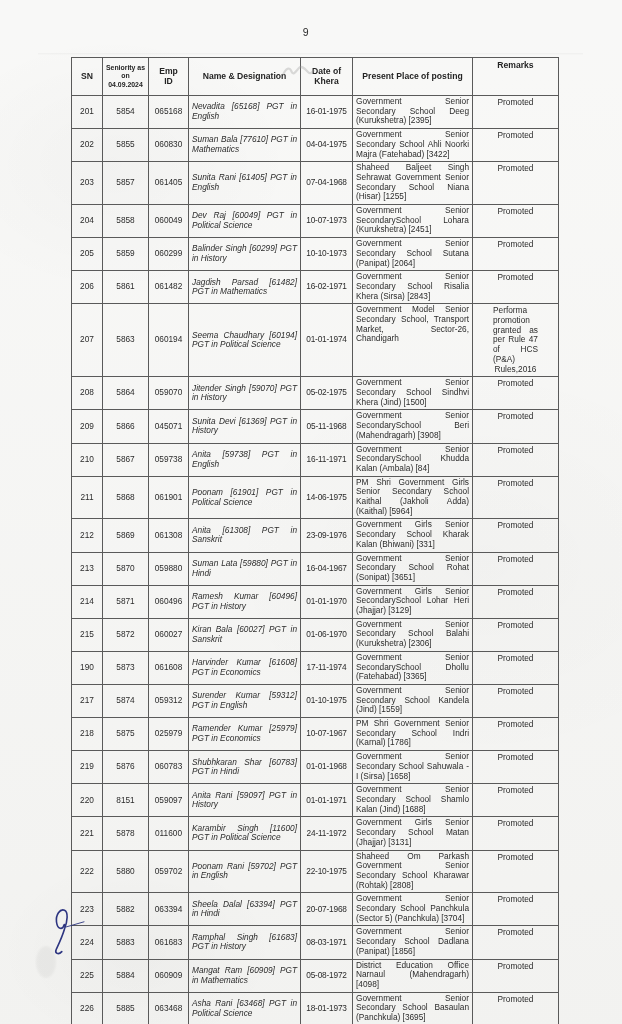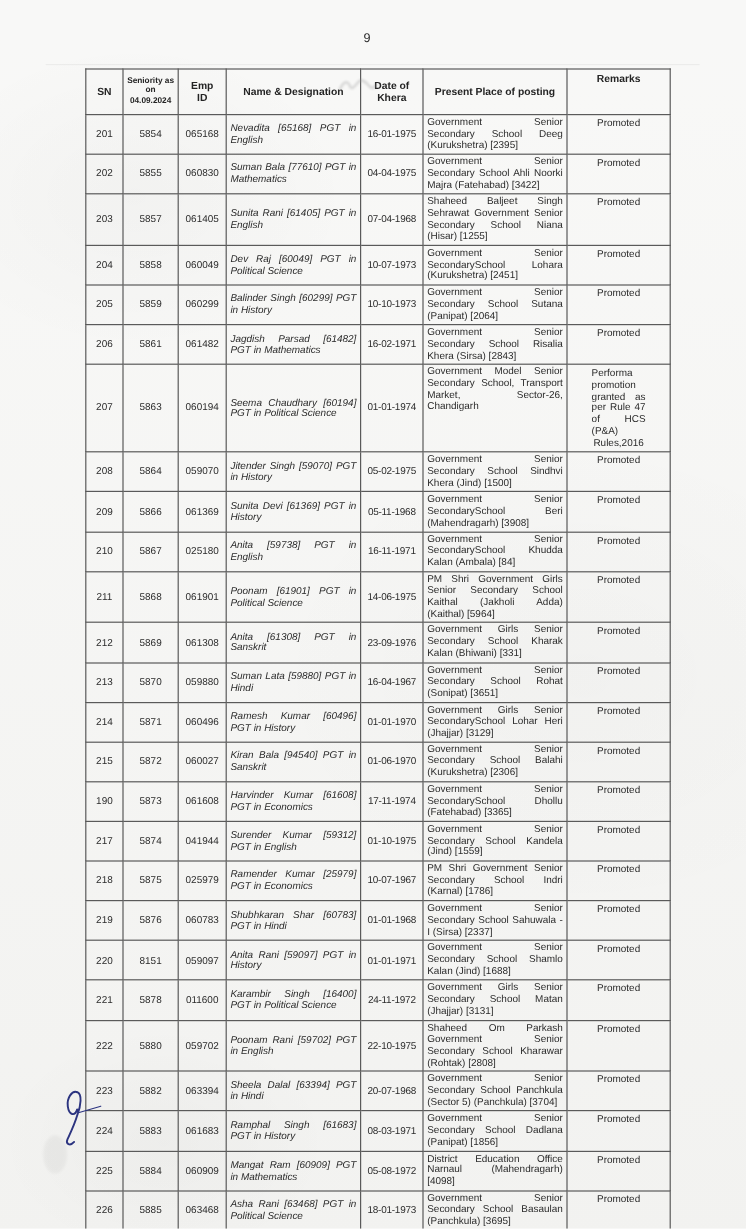--- a/index.html
+++ b/index.html
@@ -146,30 +146,30 @@
       <td class="c-sen">5864</td>
       <td class="c-emp">059070</td>
       <td class="c-name">Jitender Singh [59070] PGT in History</td>
       <td class="c-dob">05-02-1975</td>
       <td class="c-post">Government Senior Secondary School Sindhvi Khera (Jind) [1500]</td>
       <td class="c-rem">Promoted</td>
     </tr>
         <tr>
       <td class="c-sn">209</td>
       <td class="c-sen">5866</td>
-      <td class="c-emp">061369</td>
+      <td class="c-emp">045071</td>
       <td class="c-name">Sunita Devi [61369] PGT in History</td>
       <td class="c-dob">05-11-1968</td>
       <td class="c-post">Government Senior SecondarySchool Beri (Mahendragarh) [3908]</td>
       <td class="c-rem">Promoted</td>
     </tr>
         <tr>
       <td class="c-sn">210</td>
       <td class="c-sen">5867</td>
-      <td class="c-emp">025180</td>
+      <td class="c-emp">059738</td>
       <td class="c-name">Anita [59738] PGT in English</td>
       <td class="c-dob">16-11-1971</td>
       <td class="c-post">Government Senior SecondarySchool Khudda Kalan (Ambala) [84]</td>
       <td class="c-rem">Promoted</td>
     </tr>
         <tr>
       <td class="c-sn">211</td>
       <td class="c-sen">5868</td>
       <td class="c-emp">061901</td>
       <td class="c-name">Poonam [61901] PGT in Political Science</td>
@@ -201,75 +201,75 @@
       <td class="c-emp">060496</td>
       <td class="c-name">Ramesh Kumar [60496] PGT in History</td>
       <td class="c-dob">01-01-1970</td>
       <td class="c-post">Government Girls Senior SecondarySchool Lohar Heri (Jhajjar) [3129]</td>
       <td class="c-rem">Promoted</td>
     </tr>
         <tr>
       <td class="c-sn">215</td>
       <td class="c-sen">5872</td>
       <td class="c-emp">060027</td>
-      <td class="c-name">Kiran Bala [94540] PGT in Sanskrit</td>
+      <td class="c-name">Kiran Bala [60027] PGT in Sanskrit</td>
       <td class="c-dob">01-06-1970</td>
       <td class="c-post">Government Senior Secondary School Balahi (Kurukshetra) [2306]</td>
       <td class="c-rem">Promoted</td>
     </tr>
         <tr>
       <td class="c-sn">190</td>
       <td class="c-sen">5873</td>
       <td class="c-emp">061608</td>
       <td class="c-name">Harvinder Kumar [61608] PGT in Economics</td>
       <td class="c-dob">17-11-1974</td>
       <td class="c-post">Government Senior SecondarySchool Dhollu (Fatehabad) [3365]</td>
       <td class="c-rem">Promoted</td>
     </tr>
         <tr>
       <td class="c-sn">217</td>
       <td class="c-sen">5874</td>
-      <td class="c-emp">041944</td>
+      <td class="c-emp">059312</td>
       <td class="c-name">Surender Kumar [59312] PGT in English</td>
       <td class="c-dob">01-10-1975</td>
       <td class="c-post">Government Senior Secondary School Kandela (Jind) [1559]</td>
       <td class="c-rem">Promoted</td>
     </tr>
         <tr>
       <td class="c-sn">218</td>
       <td class="c-sen">5875</td>
       <td class="c-emp">025979</td>
       <td class="c-name">Ramender Kumar [25979] PGT in Economics</td>
       <td class="c-dob">10-07-1967</td>
       <td class="c-post">PM Shri Government Senior Secondary School Indri (Karnal) [1786]</td>
       <td class="c-rem">Promoted</td>
     </tr>
         <tr>
       <td class="c-sn">219</td>
       <td class="c-sen">5876</td>
       <td class="c-emp">060783</td>
       <td class="c-name">Shubhkaran Shar [60783] PGT in Hindi</td>
       <td class="c-dob">01-01-1968</td>
-      <td class="c-post">Government Senior Secondary School Sahuwala - I (Sirsa) [2337]</td>
+      <td class="c-post">Government Senior Secondary School Sahuwala - I (Sirsa) [1658]</td>
       <td class="c-rem">Promoted</td>
     </tr>
         <tr>
       <td class="c-sn">220</td>
       <td class="c-sen">8151</td>
       <td class="c-emp">059097</td>
       <td class="c-name">Anita Rani [59097] PGT in History</td>
       <td class="c-dob">01-01-1971</td>
       <td class="c-post">Government Senior Secondary School Shamlo Kalan (Jind) [1688]</td>
       <td class="c-rem">Promoted</td>
     </tr>
         <tr>
       <td class="c-sn">221</td>
       <td class="c-sen">5878</td>
       <td class="c-emp">011600</td>
-      <td class="c-name">Karambir Singh [16400] PGT in Political Science</td>
+      <td class="c-name">Karambir Singh [11600] PGT in Political Science</td>
       <td class="c-dob">24-11-1972</td>
       <td class="c-post">Government Girls Senior Secondary School Matan (Jhajjar) [3131]</td>
       <td class="c-rem">Promoted</td>
     </tr>
         <tr>
       <td class="c-sn">222</td>
       <td class="c-sen">5880</td>
       <td class="c-emp">059702</td>
       <td class="c-name">Poonam Rani [59702] PGT in English</td>
       <td class="c-dob">22-10-1975</td>

